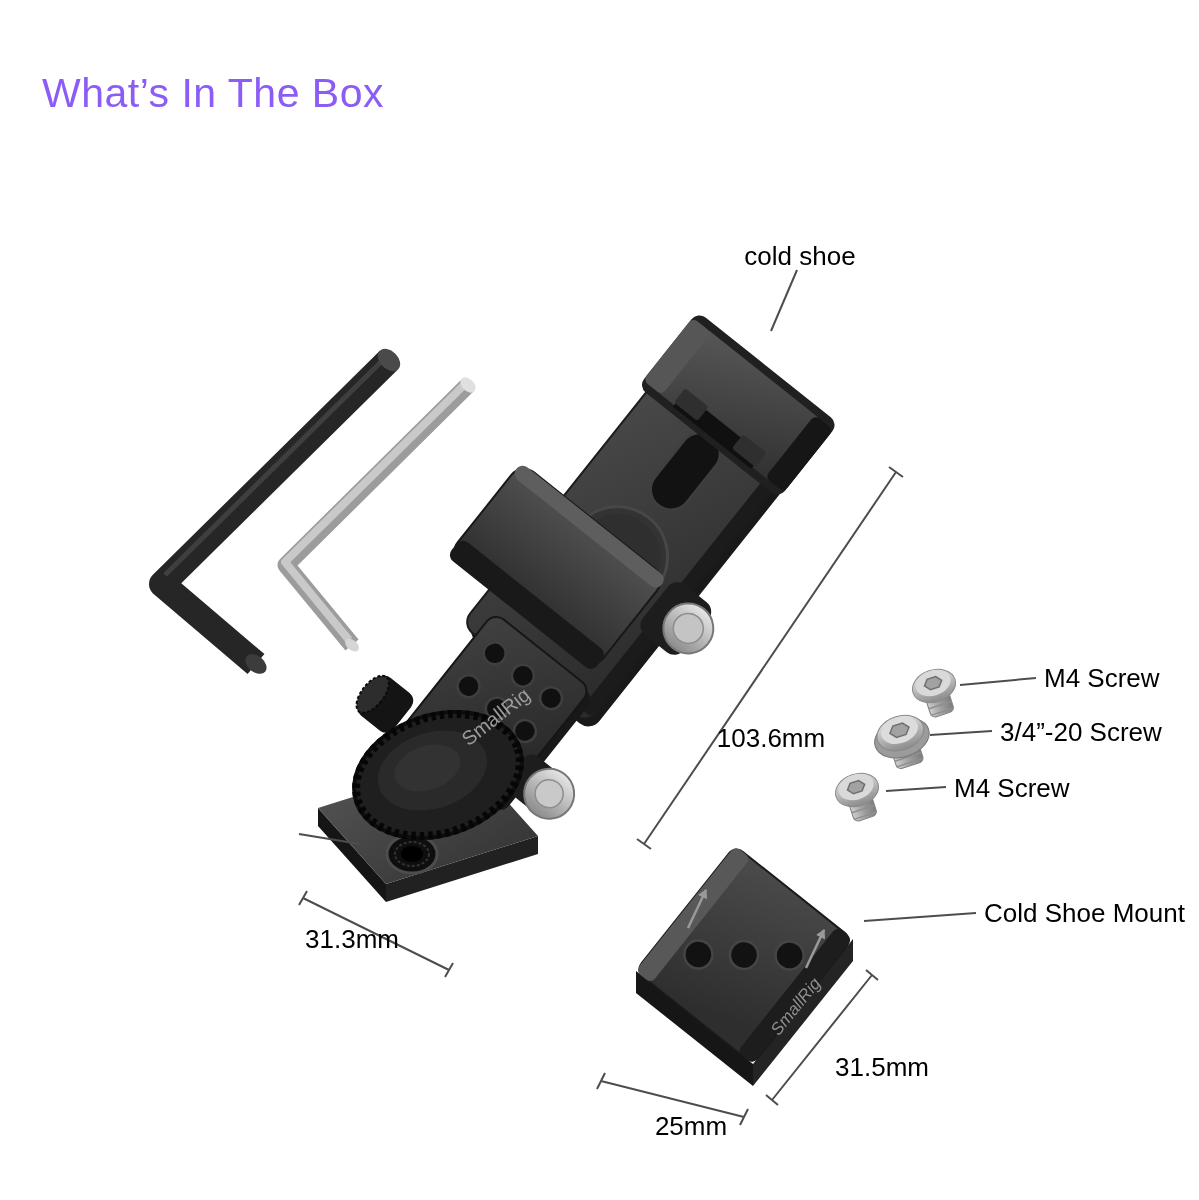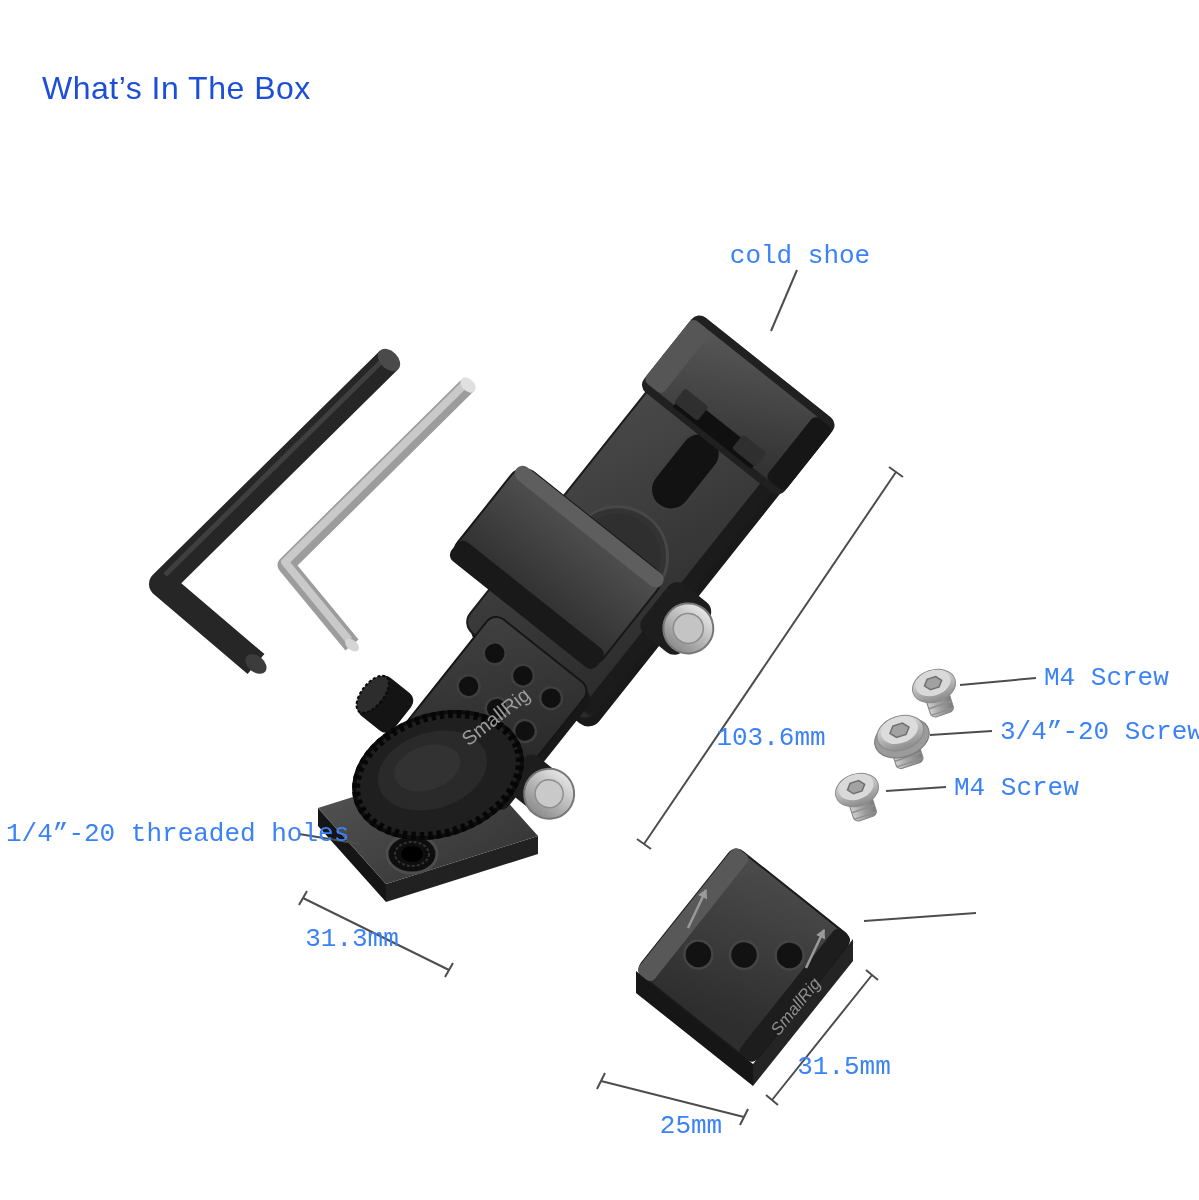--- a/index.html
+++ b/index.html
@@ -1,21 +1,21 @@
 <!DOCTYPE html>
 <html><head>
 <meta charset="utf-8">
 <style>
   html,body{margin:0;padding:0;}
   body{width:1199px;height:1200px;background:#ffffff;font-family:"Liberation Sans",sans-serif;position:relative;overflow:hidden;}
   .stage{position:absolute;left:0;top:0;width:1199px;height:1200px;}
   svg{position:absolute;left:0;top:0;}
   svg text{font-family:"Liberation Sans",sans-serif;}
-  .title{position:absolute;left:42px;top:70px;font-size:32px;color:#1d4ed8;letter-spacing:.5px;}
-  .lbl{position:absolute;font-size:26px;color:#3b82f6;white-space:nowrap;transform:translateY(-50%);font-family:Liberation Mono, monospace;}
+  .title{position:absolute;left:42px;top:70px;font-size:41px;color:#8b5cf6;letter-spacing:.5px;}
+  .lbl{position:absolute;font-size:26px;color:#000000;white-space:nowrap;transform:translateY(-50%);}
   .lbl.center{transform:translate(-50%,-50%);}
 </style>
 </head>
 <body>
 
 <div class="stage">
 
 <svg viewBox="0 0 1199 1200" width="1199" height="1200">
   <defs>
     <linearGradient id="gMetal" x1="0" y1="0" x2="1" y2="1">
@@ -195,20 +195,20 @@
     <line x1="864" y1="921" x2="976" y2="913"></line>
   </g>
 </svg>
 
 <div class="title">What’s In The Box</div>
 
 <div class="lbl center" style="left:800px;top:256px;">cold shoe</div>
 <div class="lbl" style="left:1044px;top:678px;">M4 Screw</div>
 <div class="lbl" style="left:1000px;top:732px;">3/4”-20 Screw</div>
 <div class="lbl" style="left:954px;top:788px;">M4 Screw</div>
-<div class="lbl" style="left:6px;top:834px;">1/4”-20 threaded holes</div>
+<div class="lbl" style="left:984px;top:913px;">Cold Shoe Mount</div>
 
 <div class="lbl center" style="left:771px;top:738px;">103.6mm</div>
 <div class="lbl center" style="left:352px;top:939px;">31.3mm</div>
-<div class="lbl center" style="left:844px;top:1067px;">31.5mm</div>
+<div class="lbl center" style="left:882px;top:1067px;">31.5mm</div>
 <div class="lbl center" style="left:691px;top:1126px;">25mm</div>
 
 </div>
 
 </body></html>

